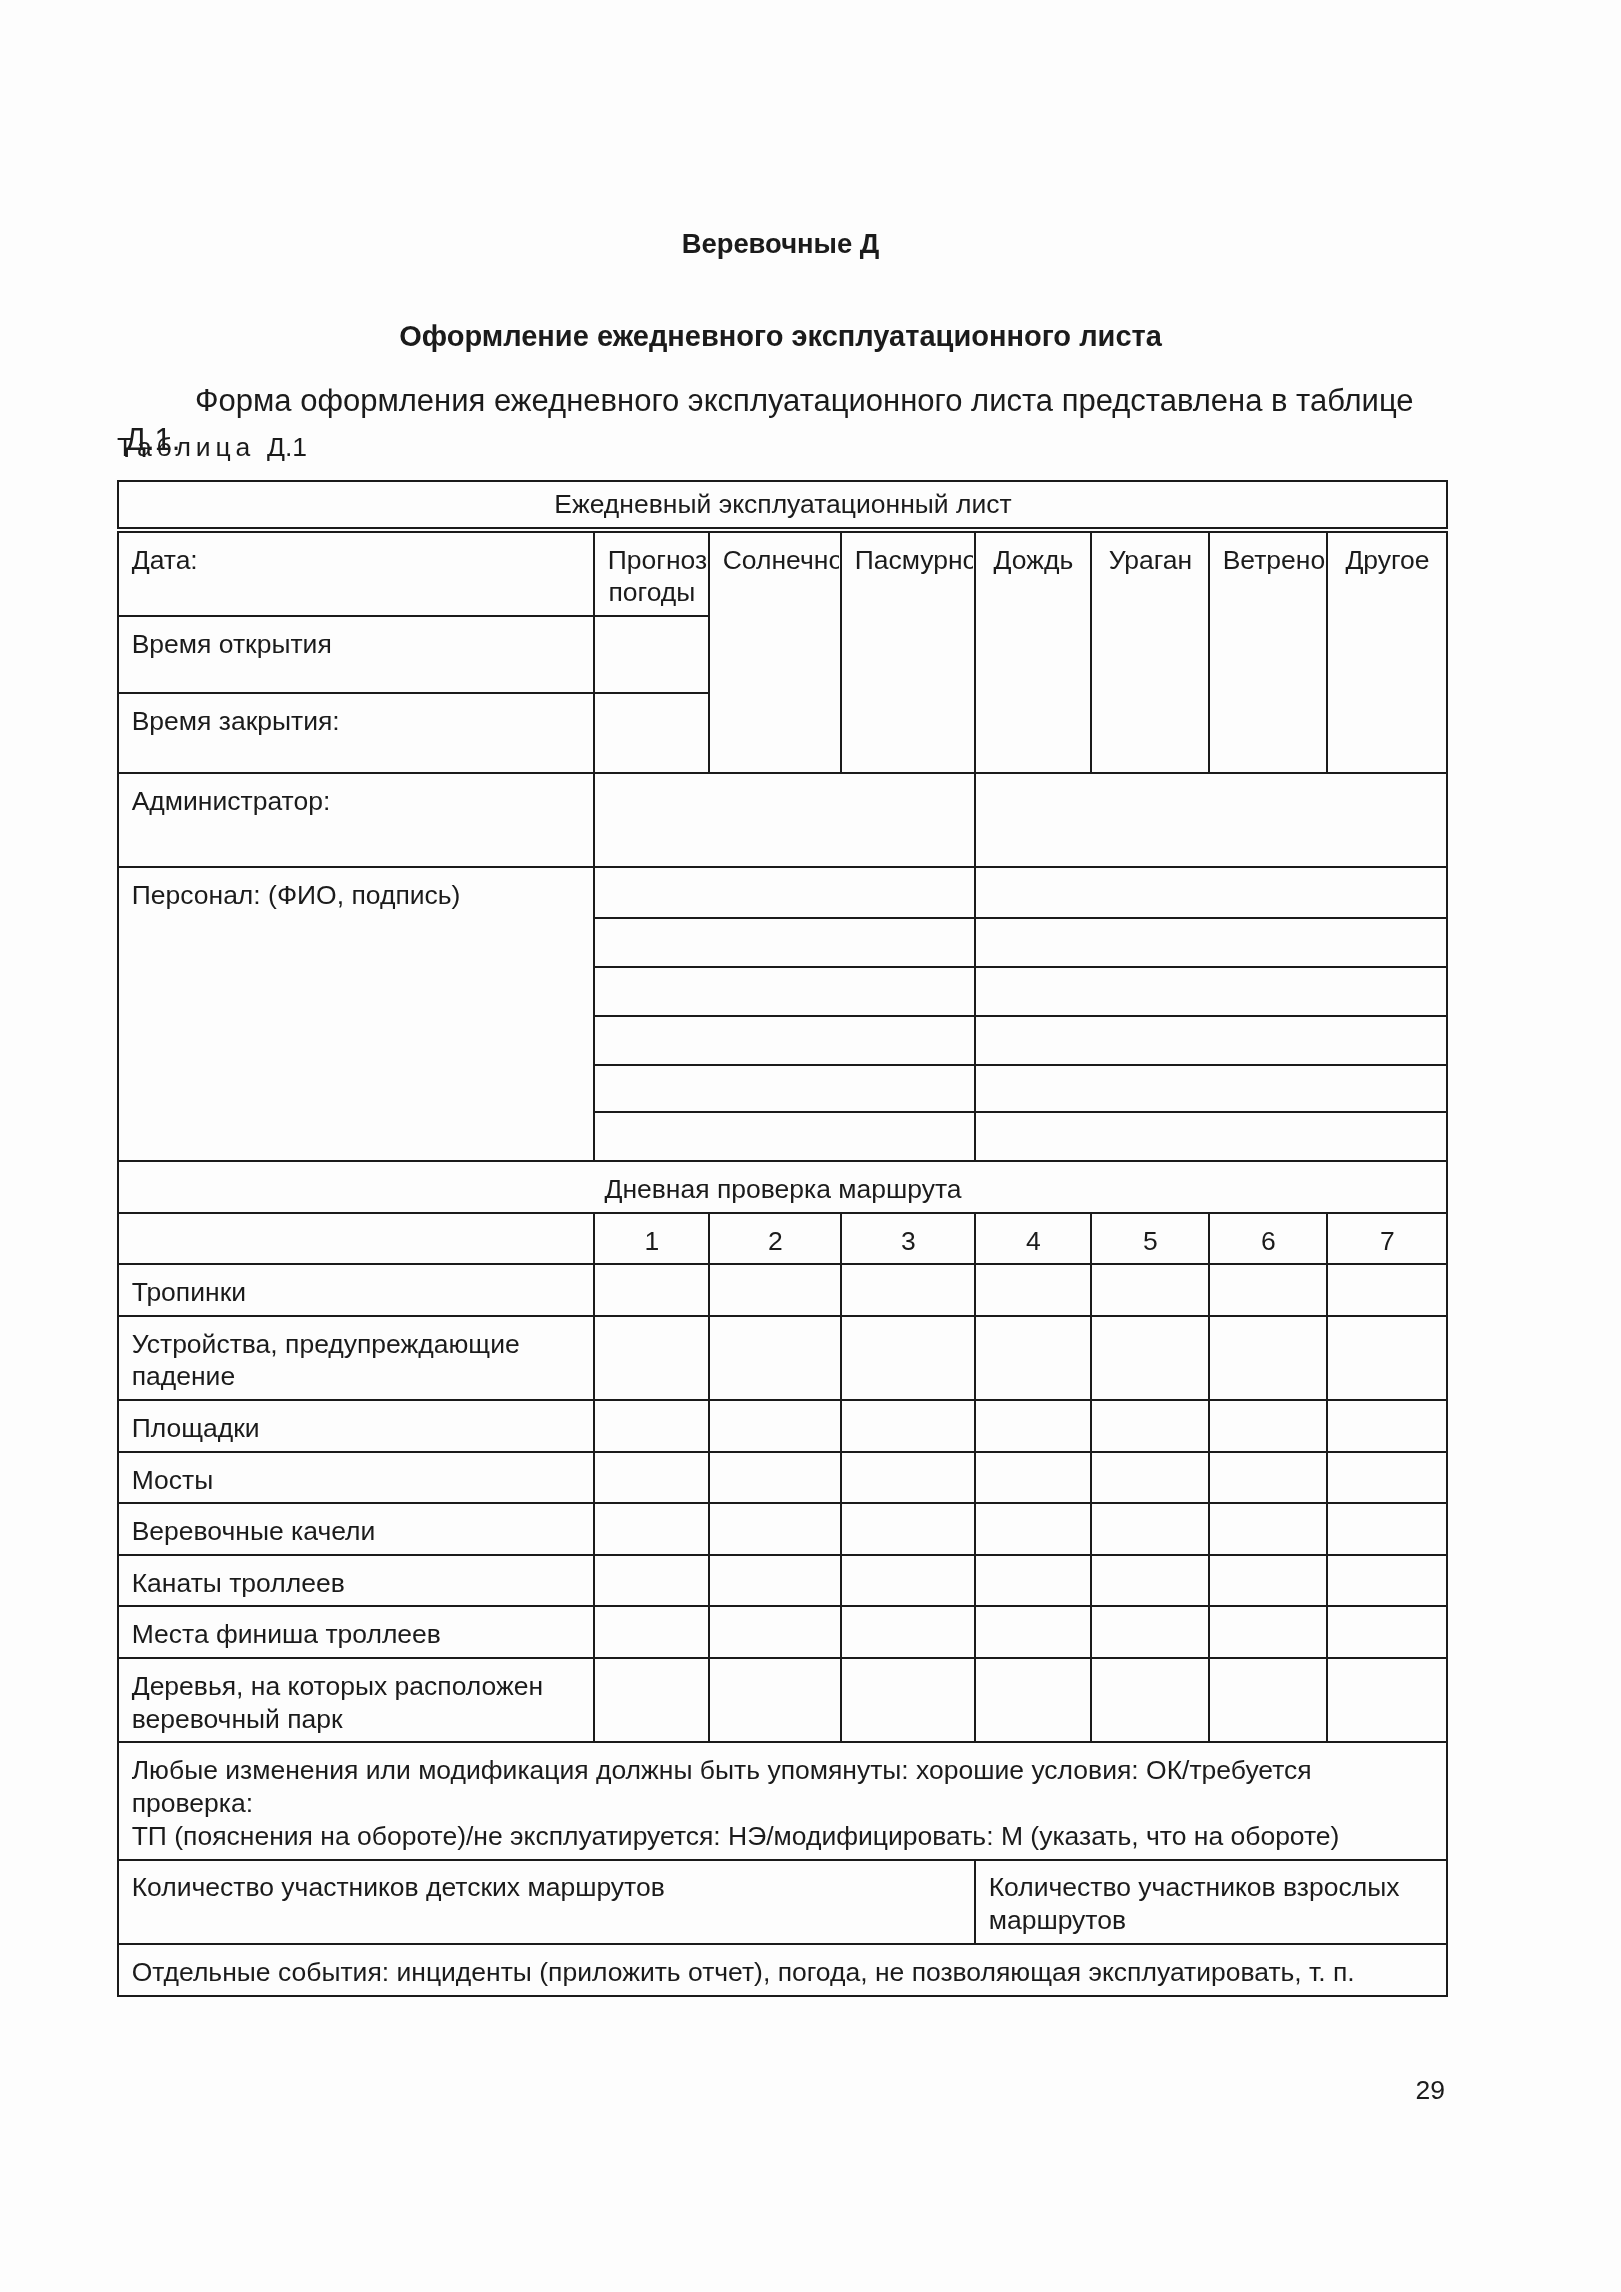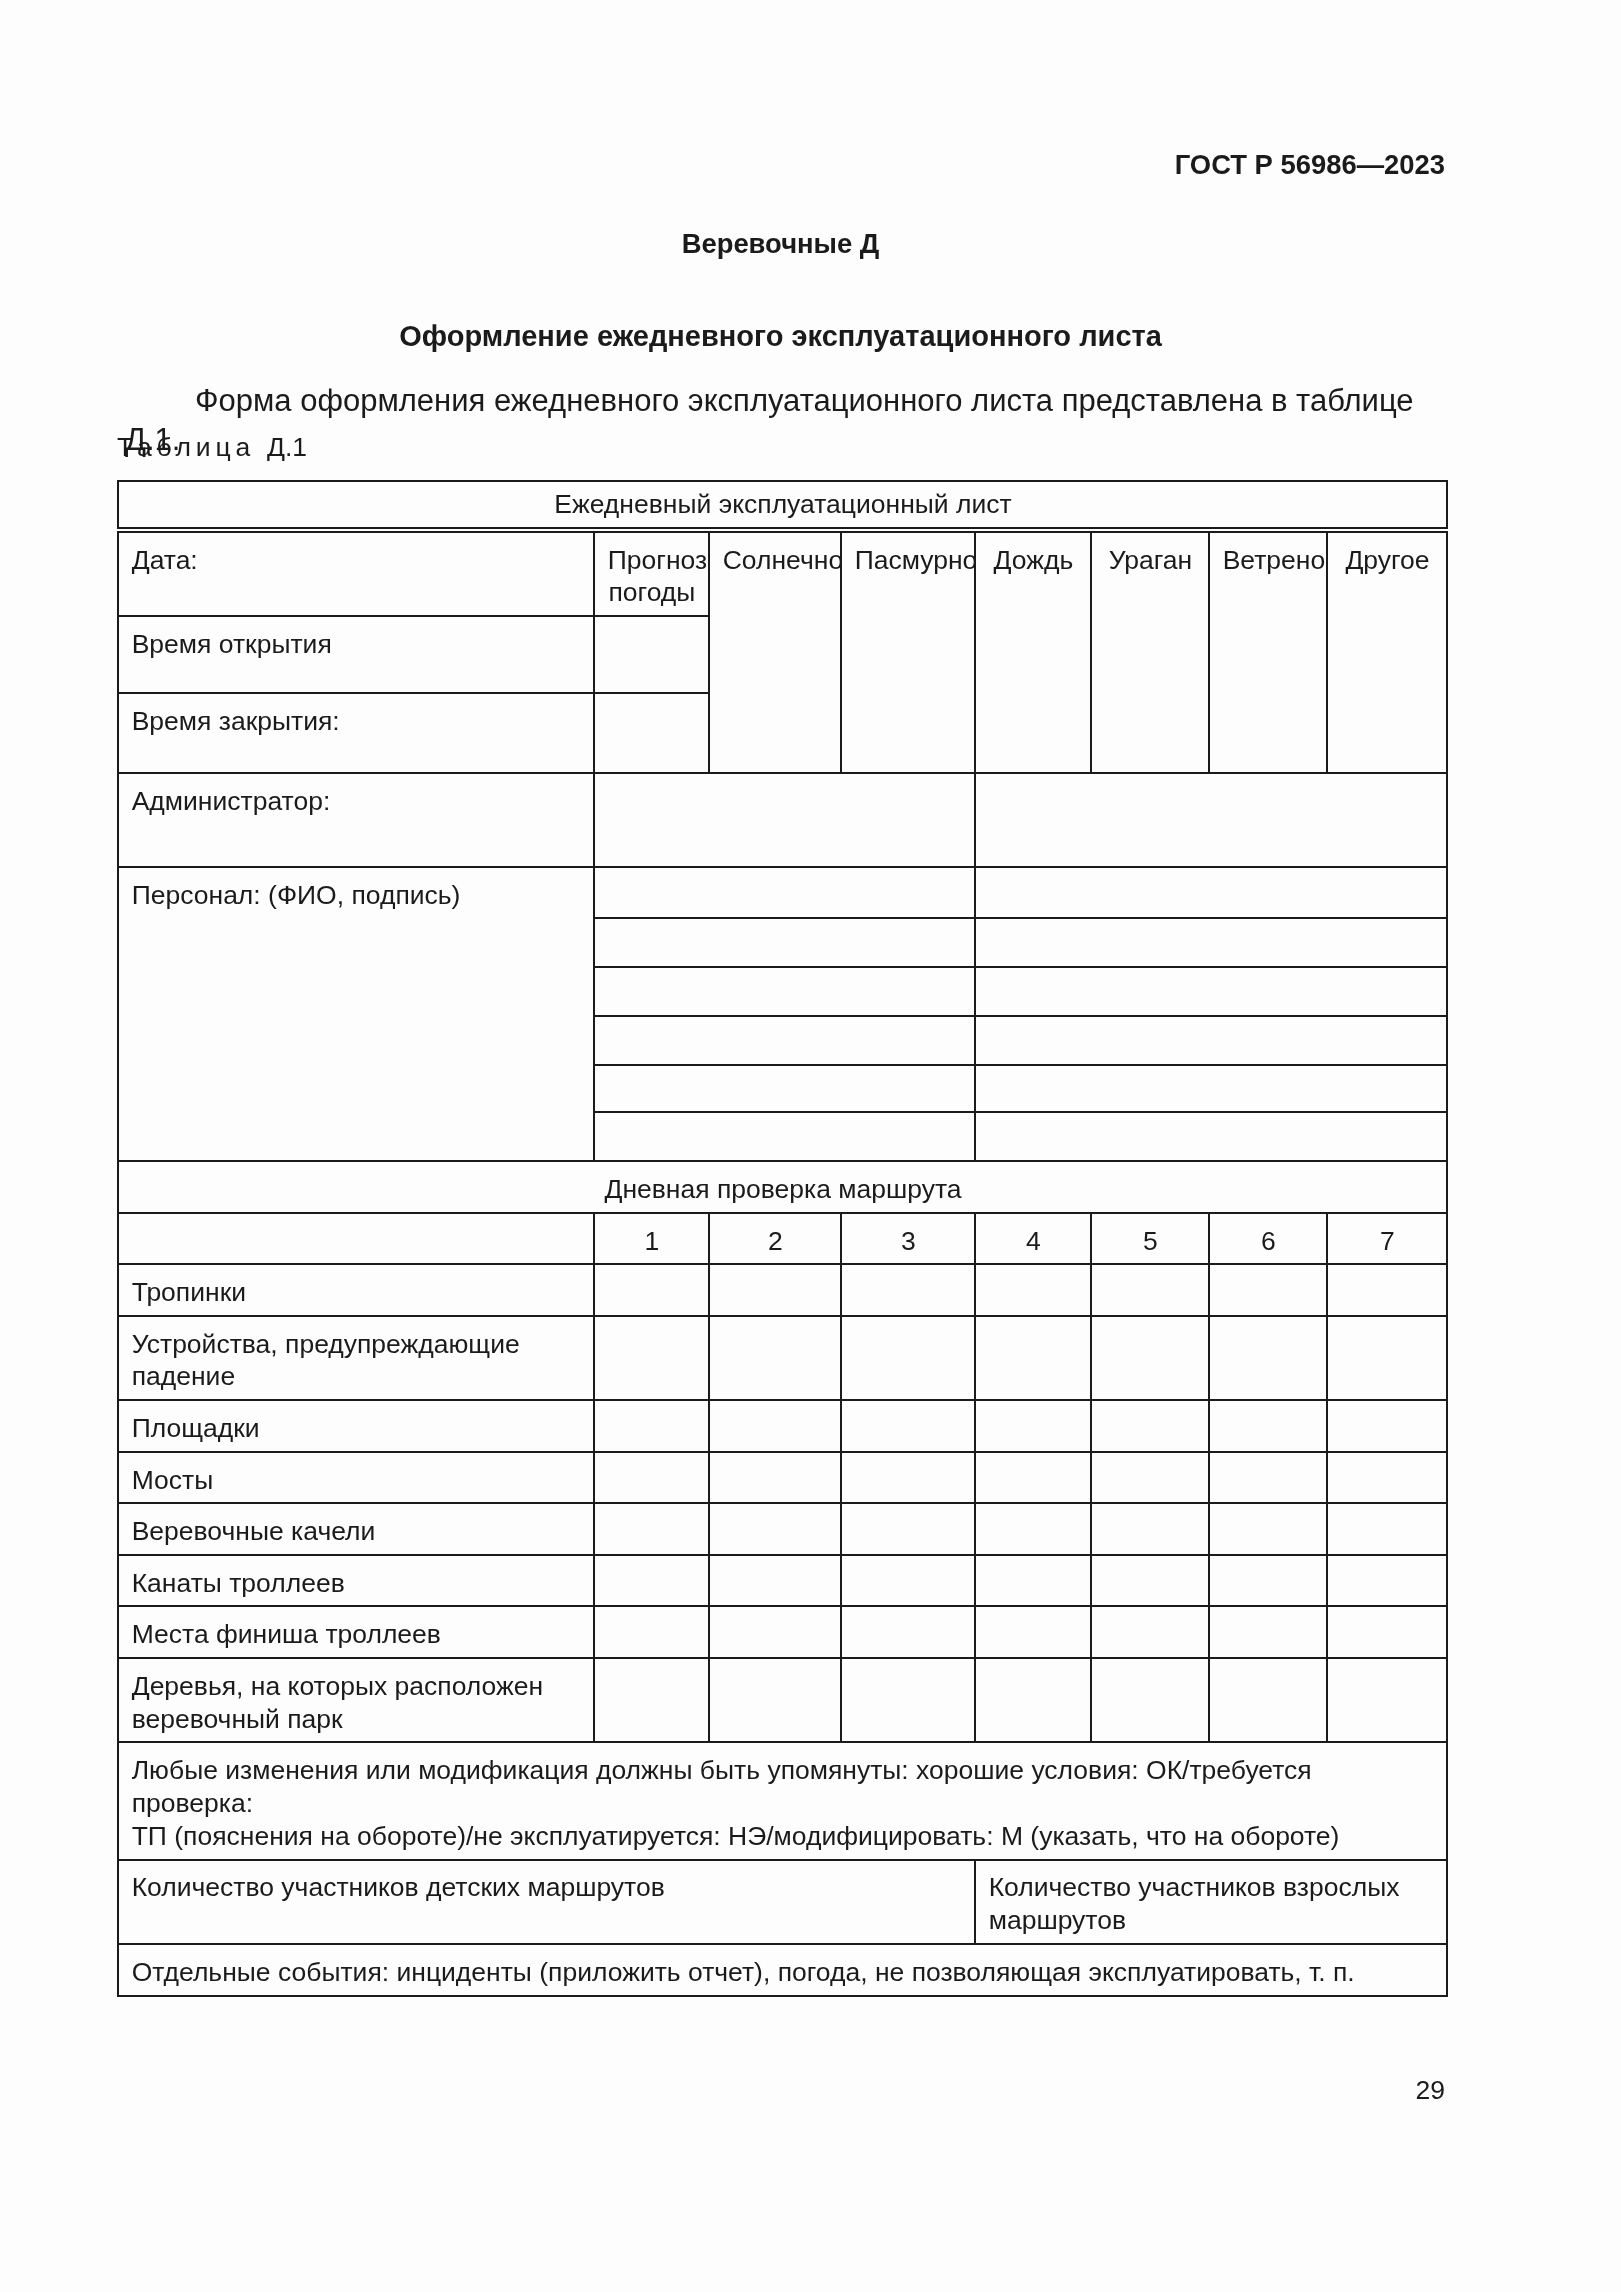--- a/index.html
+++ b/index.html
@@ -56,35 +56,34 @@
     vertical-align:top;
     padding:10.8px 11.8px 5.9px 12.7px;
     line-height:1.24;
     overflow:hidden;
   }
   .r-title td {
     border-bottom:6.9px double #1b1b1b;
     padding-top:6px;
   }
   .c-center { text-align:center; }
-  .c-top    { padding-top:18.6px; }
+  .c-top    { padding-top:18.6px;border-radius:13px; }
   .c-mid2   { padding-top:13.7px; }
   .c-pre    { white-space:pre-line; padding-top:7.8px; }
   .c-blank  { }
   .page-number {
     position:absolute; top:2075px; left:1249px; width:196px;
     text-align:right; font-size:26.5px;
   }
 </style>
 </head>
 <body>
 
 <div class="page">
 
-  <div class="doc-number">ГОСТ Р 56986—2023</div>
   <div class="appendix-title">Веревочные Д</div>
   <div class="section-title">Оформление ежедневного эксплуатационного листа</div>
   <p class="intro">Форма оформления ежедневного эксплуатационного листа представлена в таблице Д.1.</p>
 
   <div class="caption">
     <span class="caption-word">Таблица</span><span class="caption-num">Д.1</span>
   </div>
 
   <table class="sheet">
     <colgroup>

